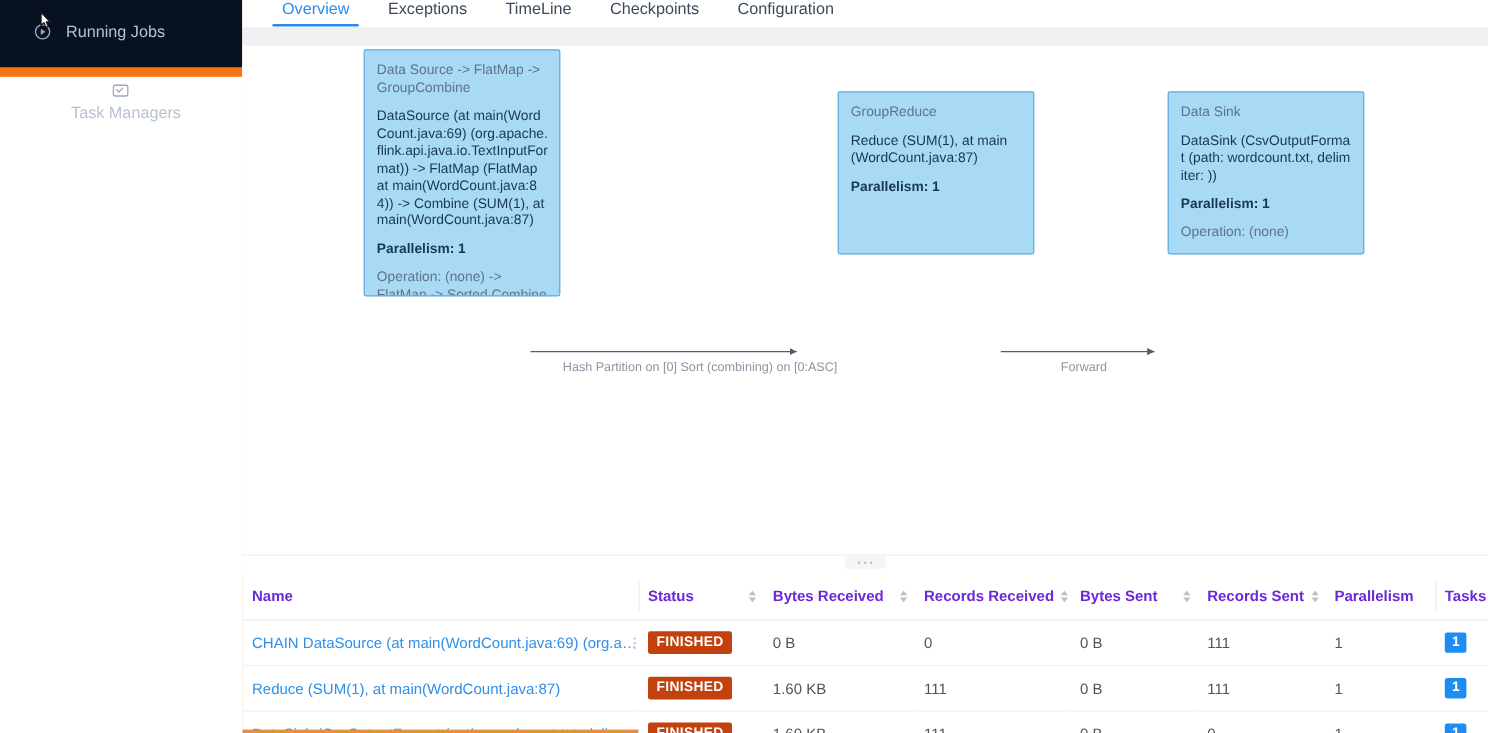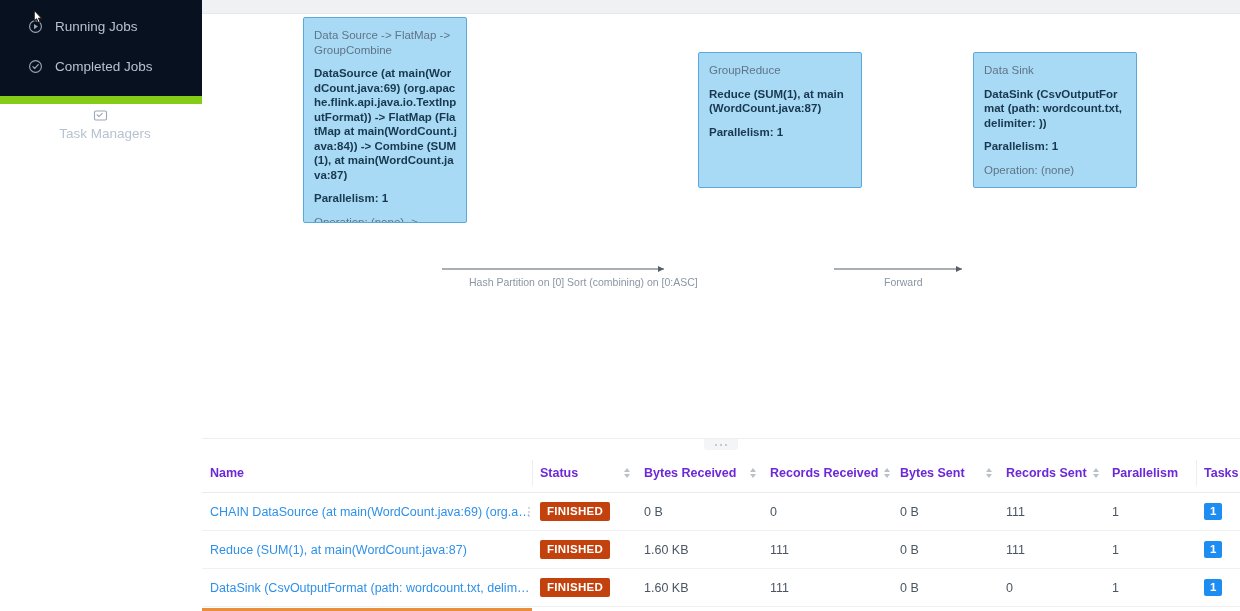--- a/index.html
+++ b/index.html
@@ -10,21 +10,21 @@
     background: #ffffff;
     font-family: "Liberation Sans", sans-serif;
     -webkit-font-smoothing: antialiased;
   }
 
   #app { position: relative; width: 1240px; height: 611px; display: flex; }
 
   
   .sidebar {
     width: 202px; height: 611px;
-    background: #84cc16;
+    background: #f97316;
     flex: 0 0 202px;
     position: relative;
     padding-top: 0;
   }
   .sidebar-sub {
     background: #08111f;
     padding: 6px 0 10px 0;
   }
   .side-item {
     display: flex;
@@ -117,21 +117,21 @@
   }
   .node .n-title {
     font-size: 11.5px;
     color: #5e7488;
     line-height: 14.5px;
     margin-bottom: 9px;
     word-break: break-word;
   }
   .node .n-desc {
     font-size: 11.5px;
-    font-weight: bold;
+    font-weight: normal;
     color: #17384f;
     line-height: 14.5px;
     word-break: break-all;
     margin-bottom: 9px;
   }
   .node .n-par {
     font-size: 11.5px;
     font-weight: bold;
     color: #17384f;
     text-align: left;
@@ -305,48 +305,46 @@
       <div class="side-item sub">
         <span class="ic">
           <svg width="15" height="15" viewBox="0 0 16 16">
             <circle cx="8" cy="8" r="6.3" fill="none" stroke="#9aa8b8" stroke-width="1.2"></circle>
             <path d="M6.4 5.2 L10.6 8 L6.4 10.8 Z" fill="#9aa8b8"></path>
           </svg>
         </span>
         <span class="lbl">Running Jobs</span>
       </div>
 
-      <div class="side-item sub">
-        <span class="ic">
-          <svg width="15" height="15" viewBox="0 0 16 16">
-            <circle cx="8" cy="8" r="6.3" fill="none" stroke="#9aa8b8" stroke-width="1.2"></circle>
-            <path d="M5.2 8.1 L7.2 10.1 L10.9 5.9" fill="none" stroke="#9aa8b8" stroke-width="1.3" stroke-linecap="round" stroke-linejoin="round"></path>
-          </svg>
-        </span>
-        <span class="lbl">Completed Jobs</span>
-      </div>
 
     </div>
 
     <div class="sidebar-spacer"></div>
 
     <div class="side-item main">
       <span class="ic">
         <svg width="15" height="15" viewBox="0 0 16 16">
           <rect x="1.6" y="3.2" width="12.8" height="9.6" rx="1.3" fill="none" stroke="#9aa8b8" stroke-width="1.2"></rect>
           <path d="M4.4 7.2 L6.4 9.2 L9.9 5.8" fill="none" stroke="#9aa8b8" stroke-width="1.2" stroke-linecap="round" stroke-linejoin="round"></path>
         </svg>
       </span>
       <span class="lbl">Task Managers</span>
     </div>
 
   </nav>
 
   <section class="main">
 
+    <div class="tabbar">
+      <div class="tab active">Overview</div>
+      <div class="tab">Exceptions</div>
+      <div class="tab">TimeLine</div>
+      <div class="tab">Checkpoints</div>
+      <div class="tab">Configuration</div>
+    </div>
 
     <div class="subbar"></div>
 
     <div class="graph-wrap">
       <svg class="graph-canvas" width="1038" height="424" viewBox="0 0 1038 424">
         <defs>
           <marker id="ah" markerWidth="7" markerHeight="7" refX="6" refY="3" orient="auto">
             <path d="M0,0 L6,3 L0,6 z" fill="#555e68"></path>
           </marker>
         </defs>

